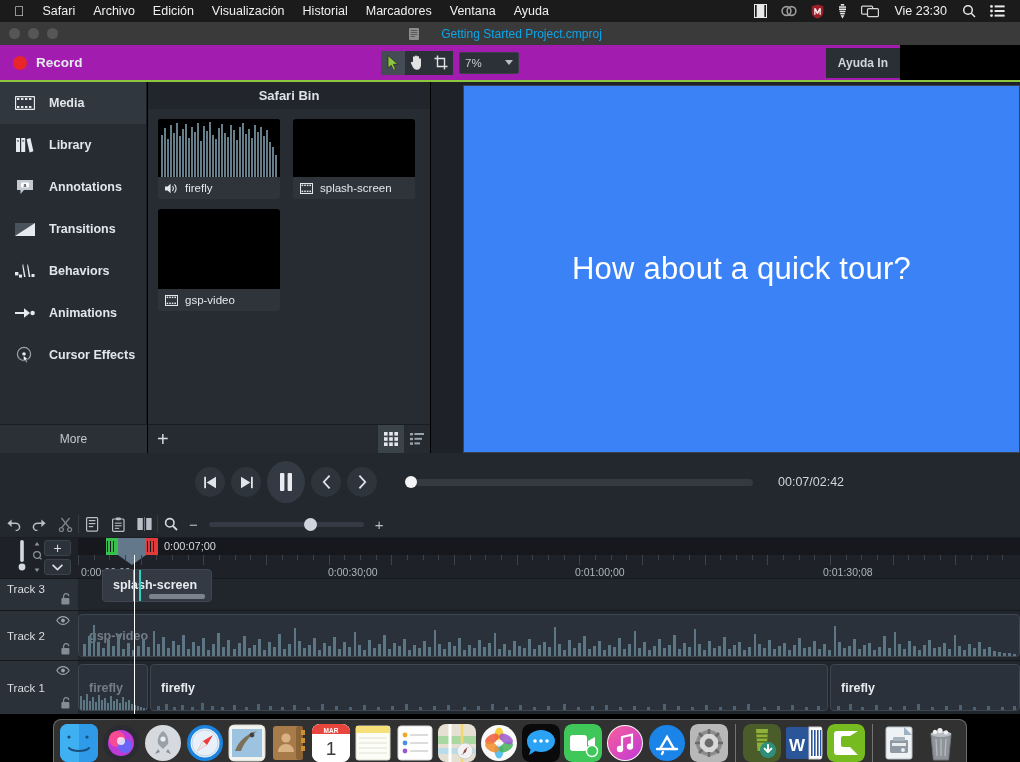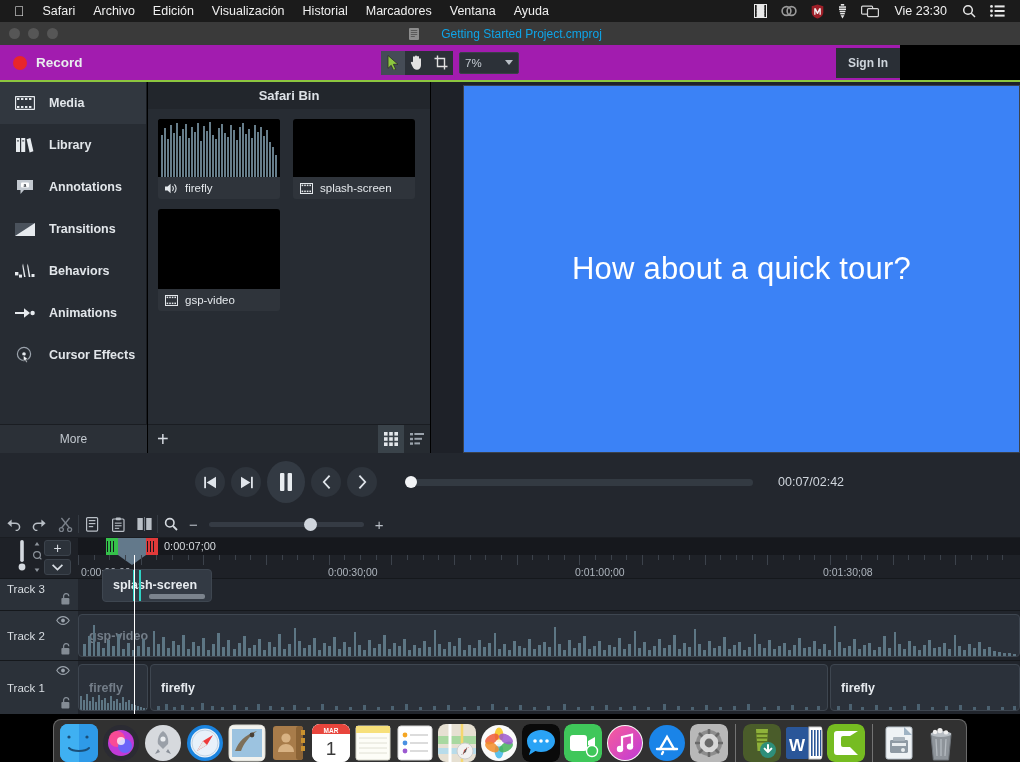--- a/index.html
+++ b/index.html
@@ -347,21 +347,21 @@
       </div>
       <div class="zoomsel">
         <span class="cv">7%</span>
         <svg width="8" height="5" viewBox="0 0 8 5">
             <path d="M0 0h8L4 5z" fill="#b9bfc6"></path>
           </svg>
       </div>
     </div>
 
     <div class="signin">
-      <span>Sign In</span>
+      <span>Ayuda In</span>
     </div>
   </div>
   <div class="greenline"></div>
 
   <div class="sidebar">
     <div class="side-item sel">
       <span class="side-ico">
         <svg width="20" height="14" viewBox="0 0 20 14">
             <rect x="0.5" y="0.5" width="19" height="13" rx="1" fill="none" stroke="#e6eaee" stroke-width="1.3"></rect>
             <g fill="#e6eaee">

